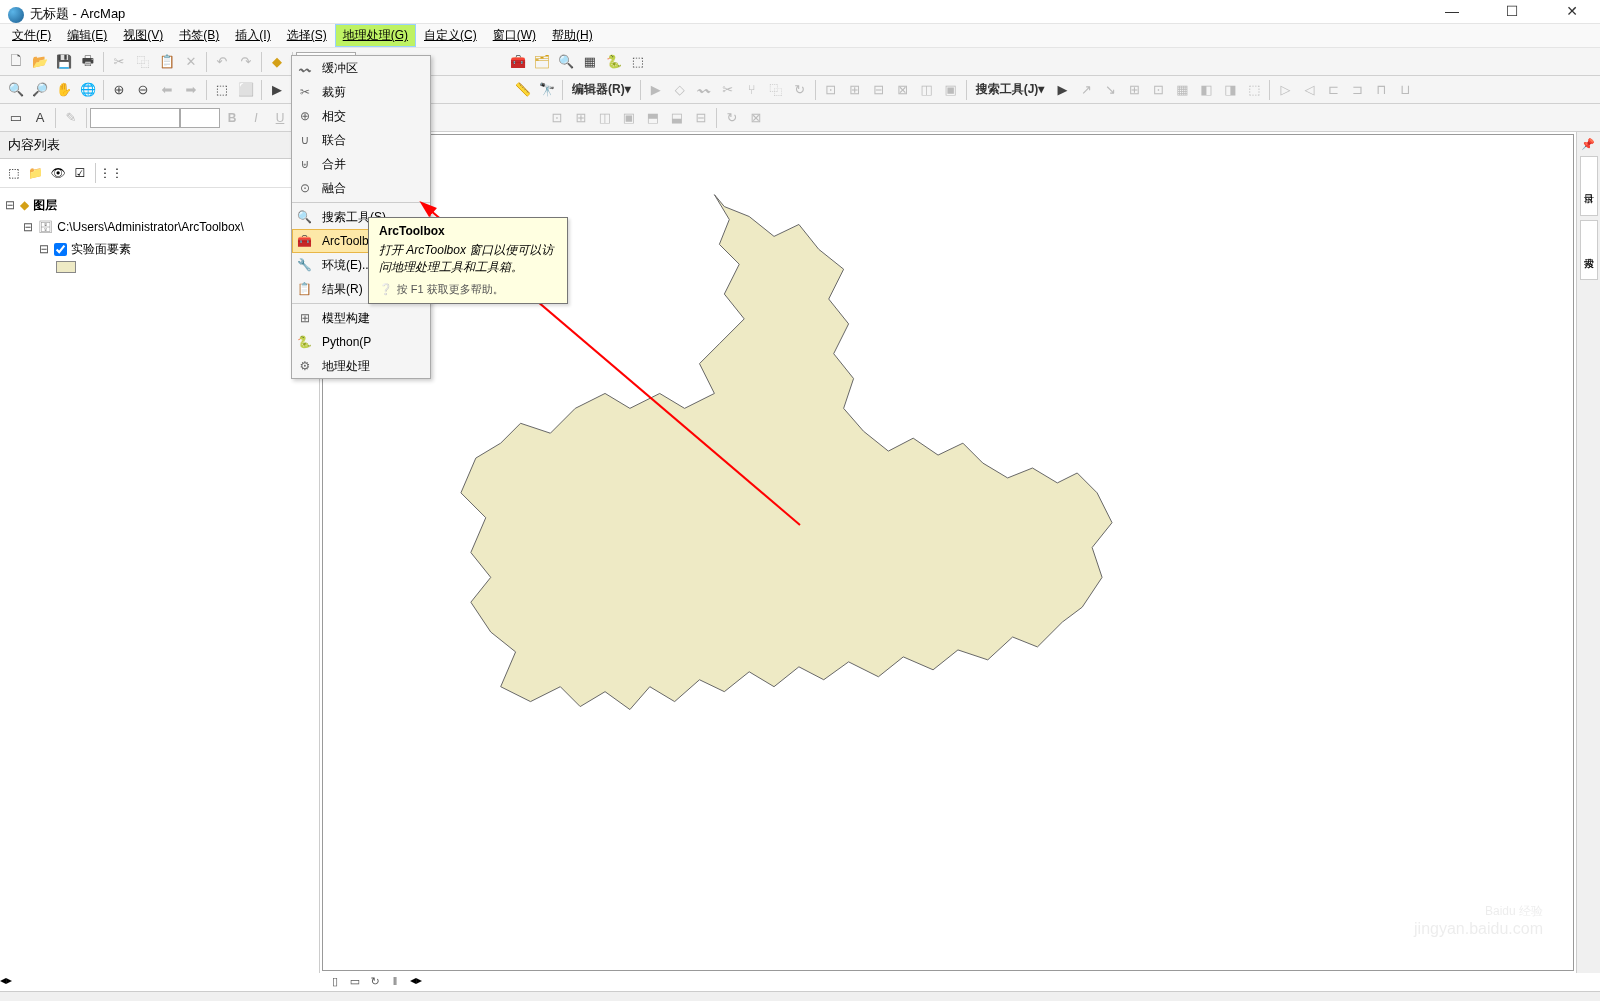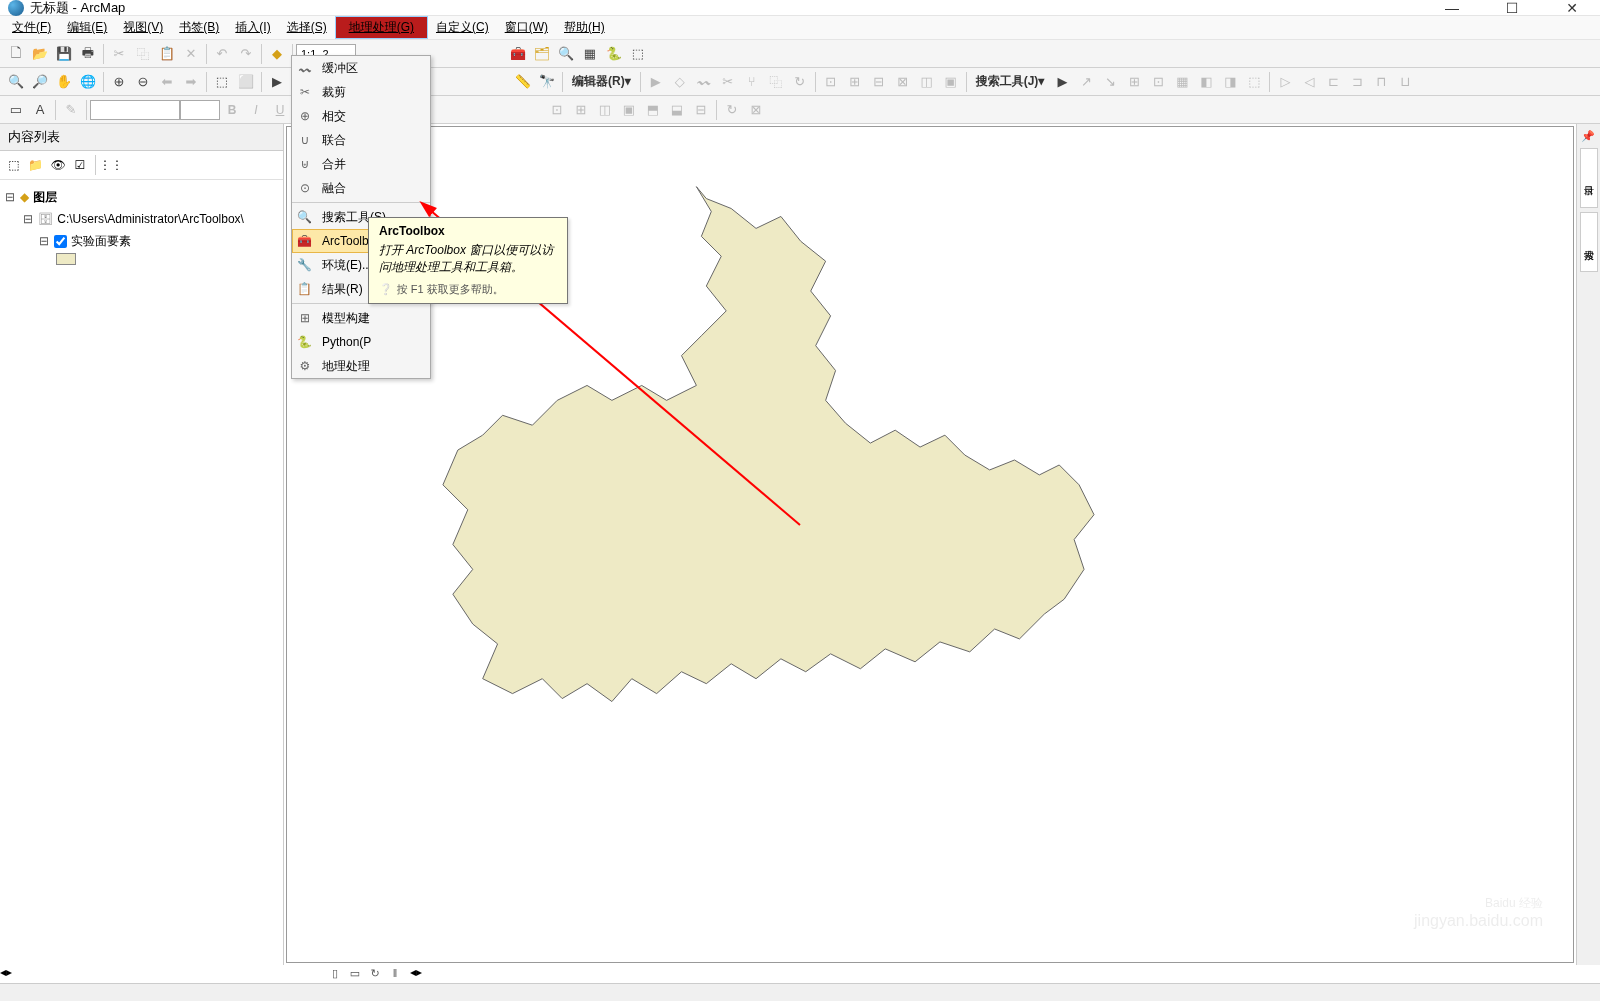--- a/index.html
+++ b/index.html
@@ -1,33 +1,33 @@
 <!DOCTYPE html>
 <html><head>
 <meta charset="utf-8">
 <style>
 * { margin: 0; padding: 0; box-sizing: border-box; font-family: "Microsoft YaHei", Tahoma, sans-serif; font-size: 12px; }
 body { background: #fff; overflow: hidden; width: 1600px; height: 1001px; }
-.titlebar { height: 16px; background: #fff; display: flex; align-items: center; padding: 0 8px; border-bottom: 1px solid #e5e5e5; }
+.titlebar { height: 24px; background: #fff; display: flex; align-items: flex-end; padding: 0 8px; border-bottom: 1px solid #e5e5e5; }
 .titlebar .appicon { width: 16px; height: 16px; background: radial-gradient(circle at 30% 30%, #5bb5e8, #1a5c8f); border-radius: 50%; margin-right: 6px; }
 .titlebar .title { flex: 1; font-size: 13px; }
 .titlebar .winbtns { display: flex; gap: 20px; }
 .titlebar .winbtn { width: 40px; height: 24px; display: flex; align-items: center; justify-content: center; font-size: 14px; color: #333; cursor: default; }
 .menubar { height: 24px; display: flex; align-items: center; padding: 0 4px; border-bottom: 1px solid #e5e5e5; background: #f9f9f9; text-decoration: underline; }
 .menubar .mitem { padding: 3px 8px; cursor: default; }
-.menubar .mitem.open { background: #b91c1c; border: 1px solid #99d1ff; padding: 2px 13px; }
+.menubar .mitem.open { background: #bef264; border: 1px solid #99d1ff; padding: 2px 7px; }
 .toolbar { height: 28px; display: flex; align-items: center; padding: 2px 4px; background: #f5f5f5; border-bottom: 1px solid #d0d0d0; gap: 0; }
 .tbtn { width: 22px; height: 22px; display: inline-flex; align-items: center; justify-content: center; font-size: 13px; color: #444; margin: 0 1px; border: 1px solid transparent; }
 .tbtn.disabled { color: #bbb; }
 .tsep { width: 1px; height: 20px; background: #ccc; margin: 0 3px; }
 .tinput { height: 20px; border: 1px solid #aaa; padding: 0 4px; font-size: 11px; background: #fff; }
 .tscale { width: 60px; }
 .tedlabel { padding: 0 6px; font-size: 12px; color: #333; font-weight: bold; }
 .main { display: flex; height: calc(1001px - 32px - 24px - 28px - 28px - 28px - 20px); }
-.tocpane { width: 284px; border-right: 1px solid #ccc; display: flex; flex-direction: column; background: #fff; }
+.tocpane { width: 320px; border-right: 1px solid #ccc; display: flex; flex-direction: column; background: #fff; }
 .tochdr { background: #f0f0f0; border-bottom: 1px solid #ccc; padding: 4px 8px; font-size: 13px; }
 .toctools { padding: 4px; border-bottom: 1px solid #e0e0e0; display: flex; gap: 2px; }
 .toctools .ticon { width: 20px; height: 20px; display: inline-flex; align-items: center; justify-content: center; font-size: 12px; }
 .tree { padding: 6px 4px; font-size: 13px; line-height: 20px; }
 .tree .node { display: flex; align-items: center; gap: 4px; padding: 1px 0; }
 .tree .indent1 { padding-left: 18px; }
 .tree .indent2 { padding-left: 34px; }
 .tree .indent3 { padding-left: 52px; }
 .tree .exp { width: 12px; text-align: center; color: #555; }
 .tree .chk { width: 13px; height: 13px; }

